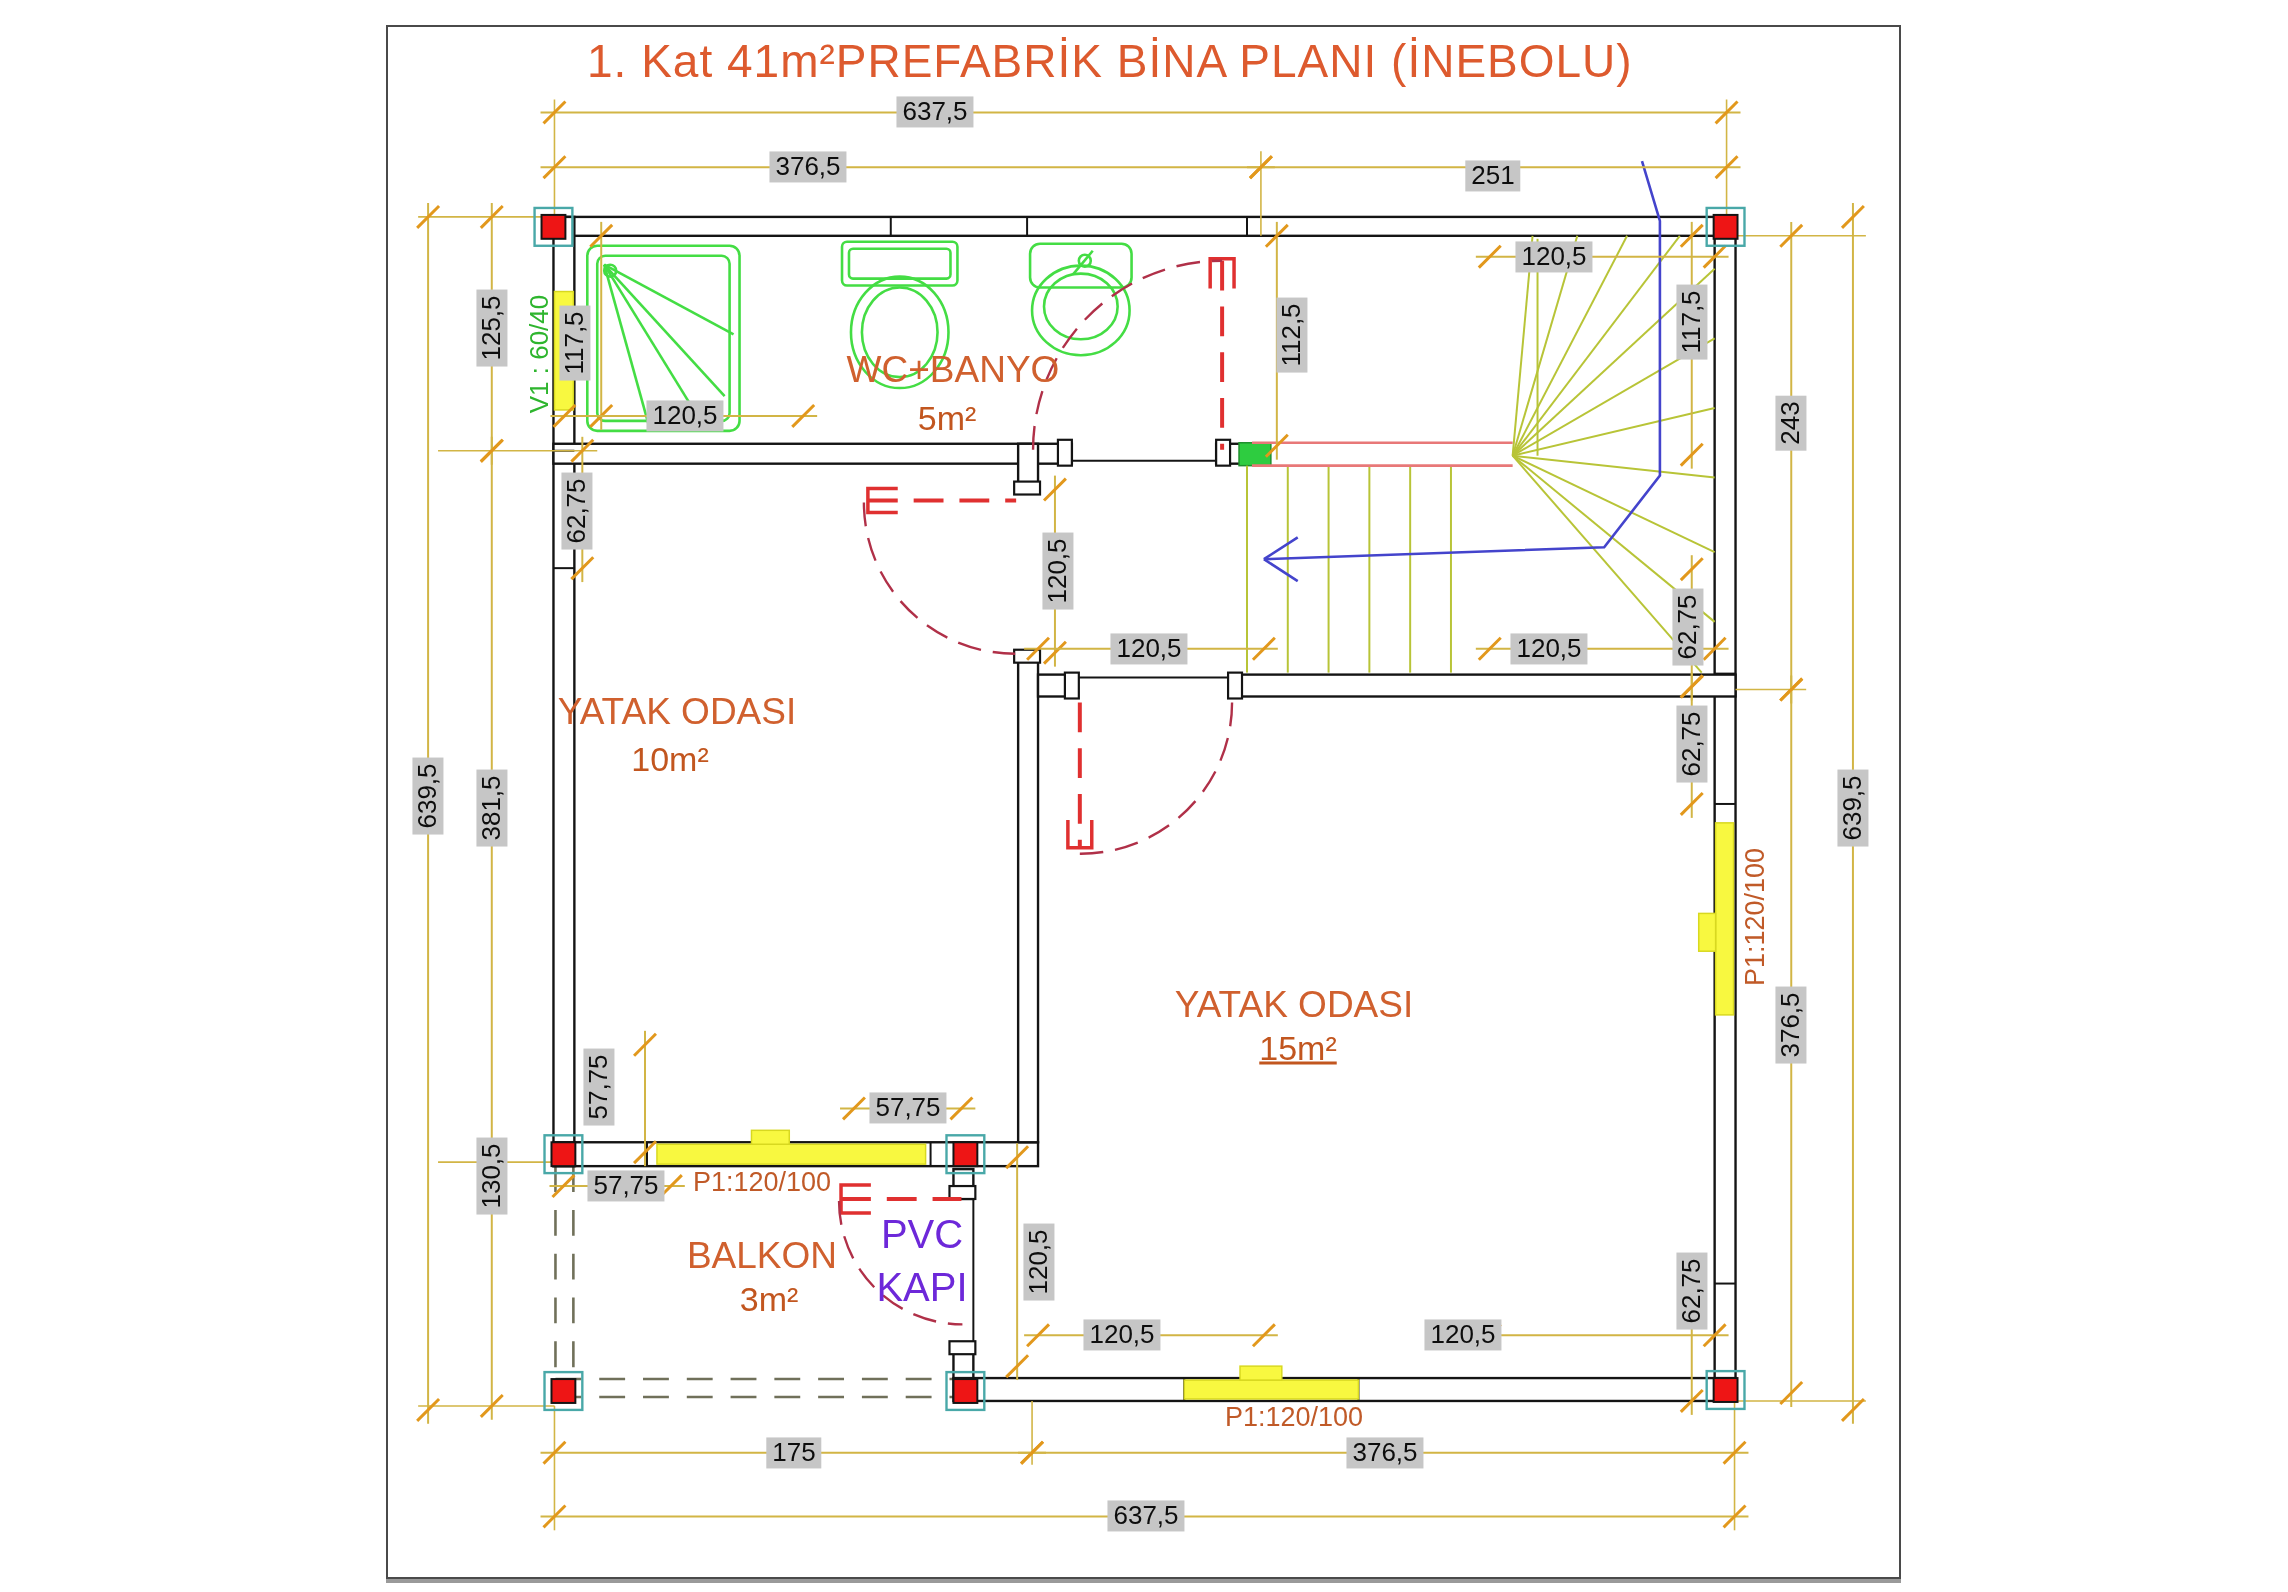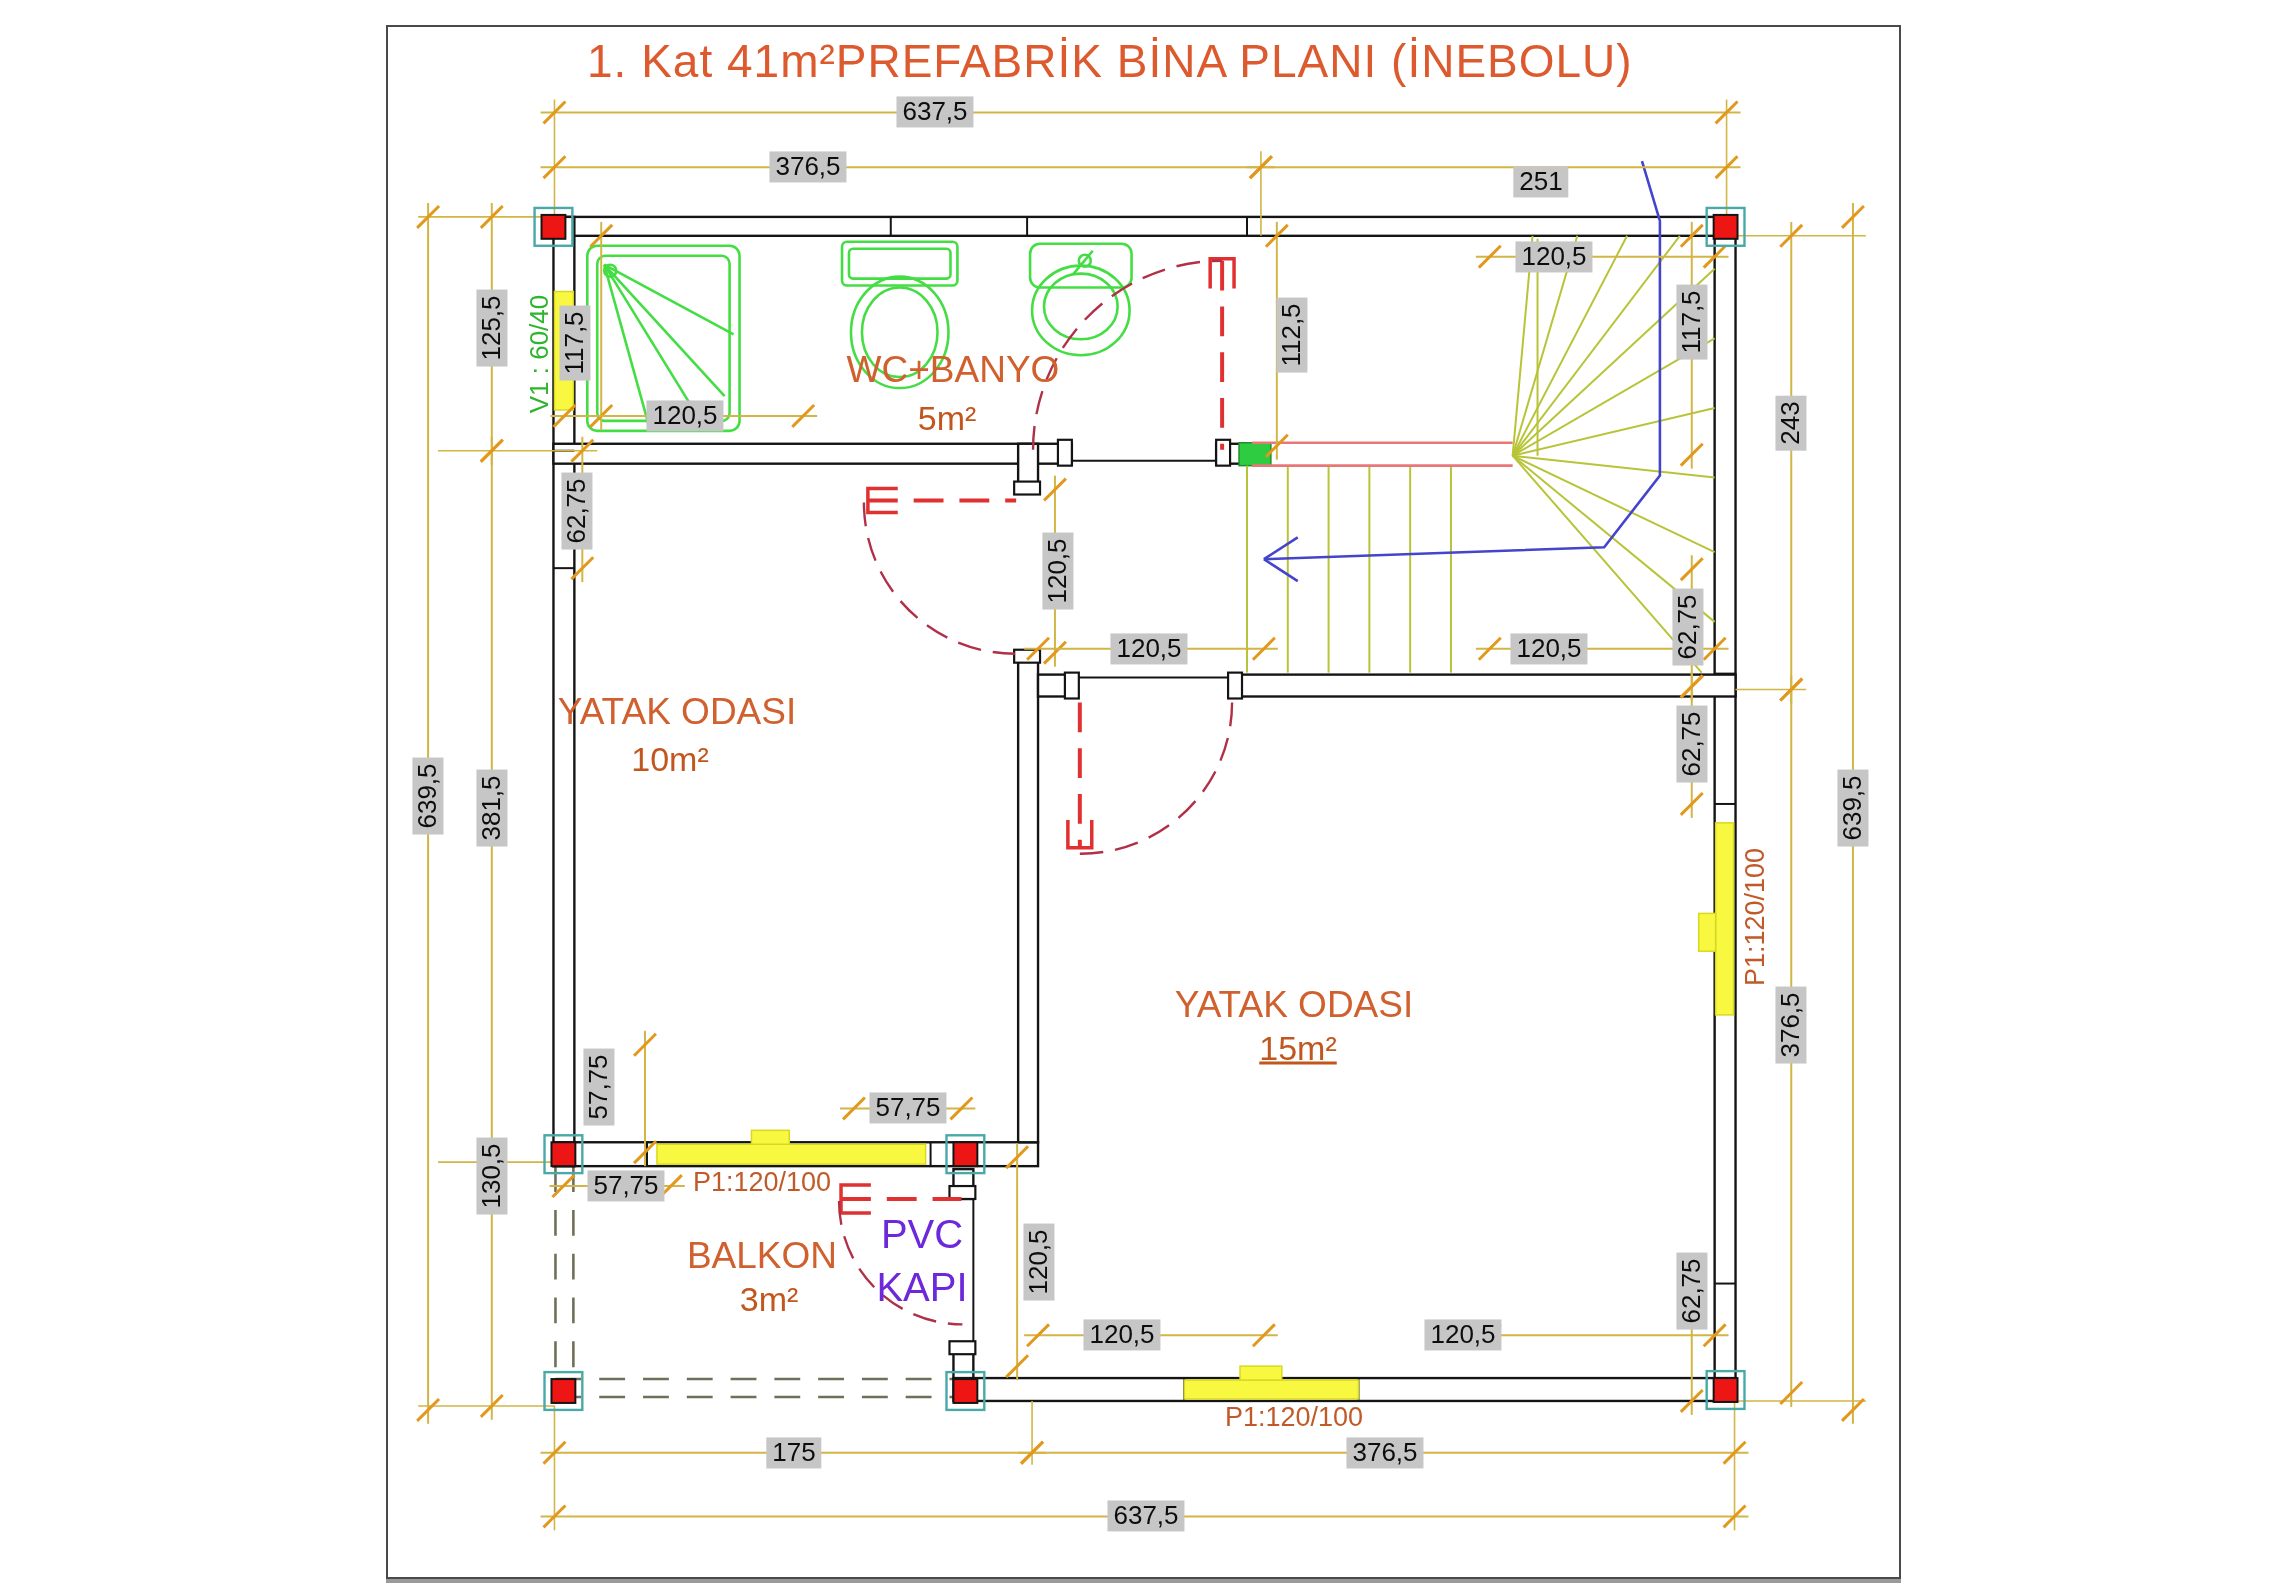--- a/index.html
+++ b/index.html
@@ -314,21 +314,21 @@
 
     <div class="lab doorlab" style="left:922px;top:1234px;">PVC</div>
     <div class="lab doorlab" style="left:922px;top:1287px;">KAPI</div>
 
     <div class="lab v1lab rot" style="left:539px;top:354px;">V1 : 60/40</div>
     <div class="lab winlab" style="left:762px;top:1182px;">P1:120/100</div>
     <div class="lab winlab" style="left:1294px;top:1417px;">P1:120/100</div>
     <div class="lab winlab rot" style="left:1755px;top:917px;">P1:120/100</div>
   <div class="dimlabel" style="left: 935px; top: 112px;">637,5</div>
       <div class="dimlabel" style="left: 808px; top: 167px;">376,5</div>
-      <div class="dimlabel" style="left: 1493px; top: 182px; margin-left: 48px;">251</div>
+      <div class="dimlabel" style="left: 1493px; top: 176px;">251</div>
       <div class="dimlabel" style="left: 1554px; top: 257px;">120,5</div>
       <div class="dimlabel rot" style="left: 1292px; top: 335px;">112,5</div>
       <div class="dimlabel rot" style="left: 575px; top: 343px;">117,5</div>
       <div class="dimlabel rot" style="left: 1692px; top: 322px;">117,5</div>
       <div class="dimlabel" style="left: 685px; top: 416px;">120,5</div>
       <div class="dimlabel rot" style="left: 492px; top: 328px;">125,5</div>
       <div class="dimlabel rot" style="left: 428px; top: 796px;">639,5</div>
       <div class="dimlabel rot" style="left: 492px; top: 808px;">381,5</div>
       <div class="dimlabel rot" style="left: 492px; top: 1176px;">130,5</div>
       <div class="dimlabel rot" style="left: 577px; top: 511px;">62,75</div>

